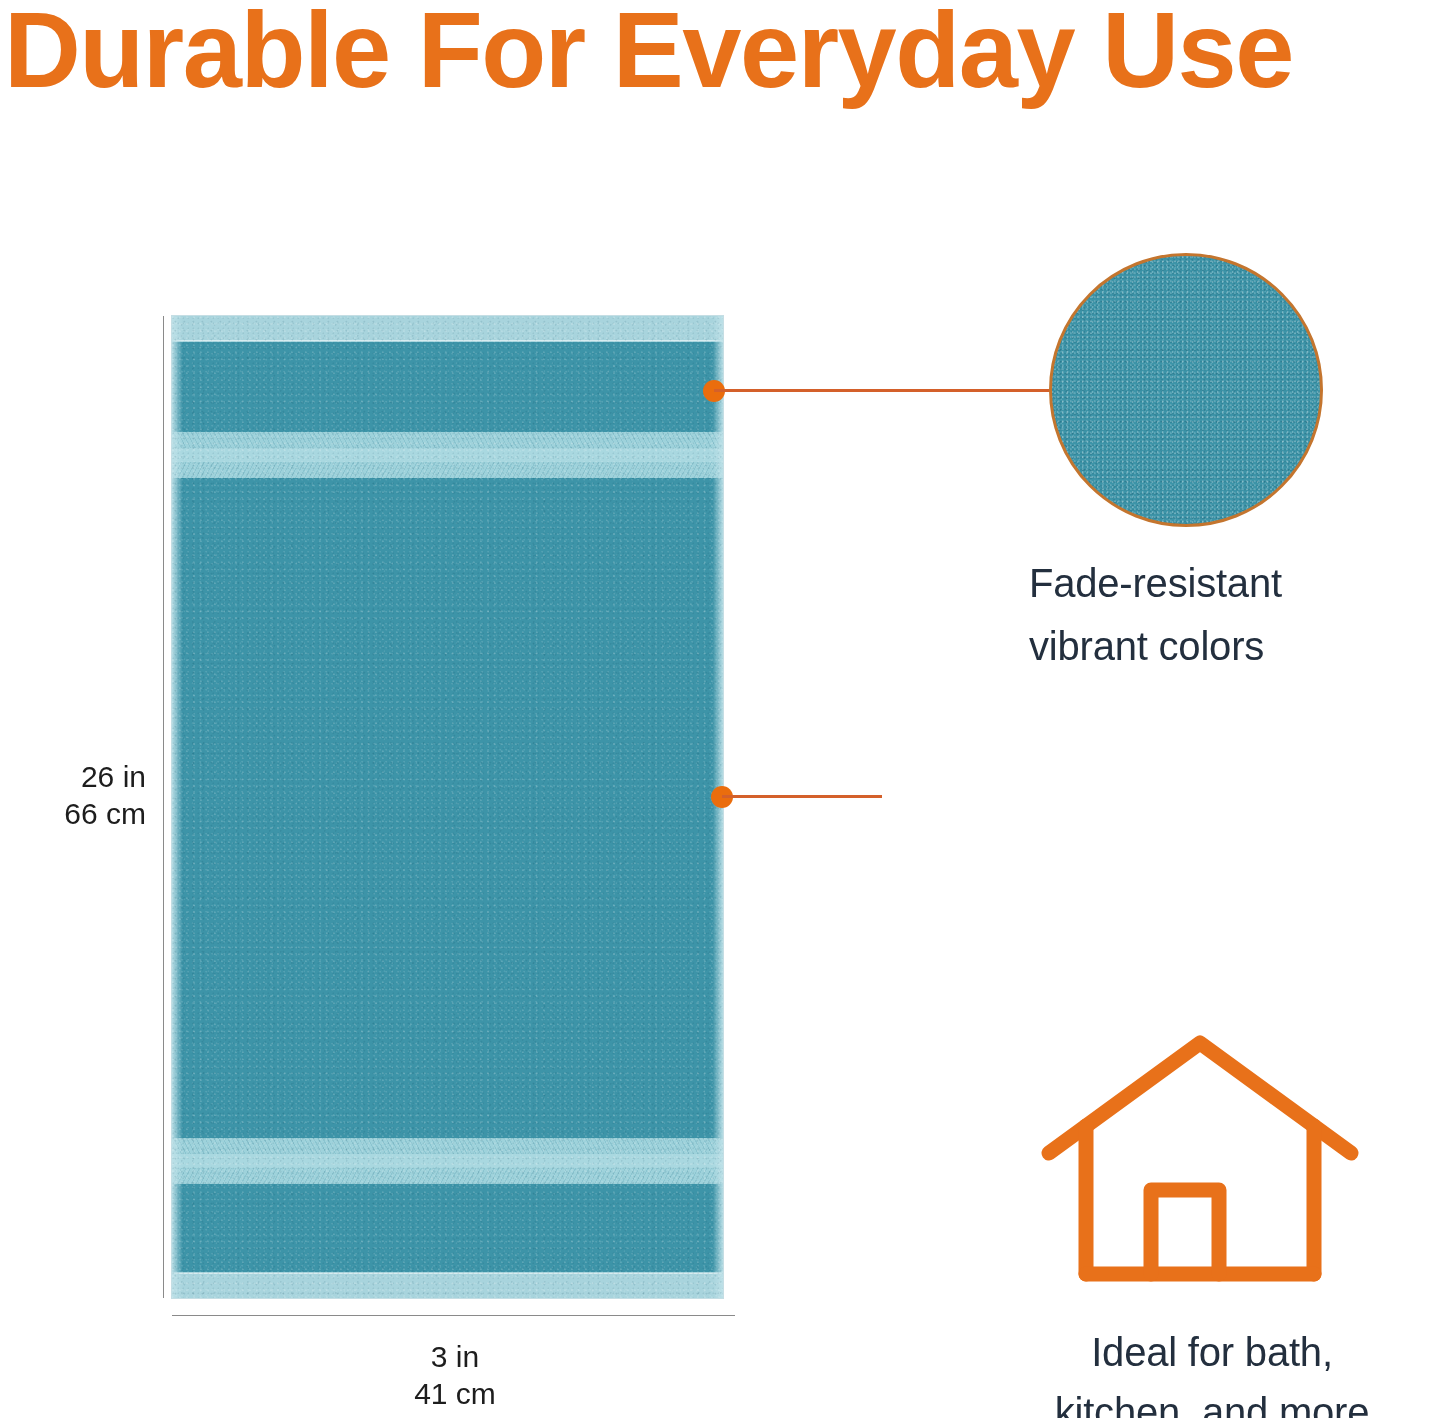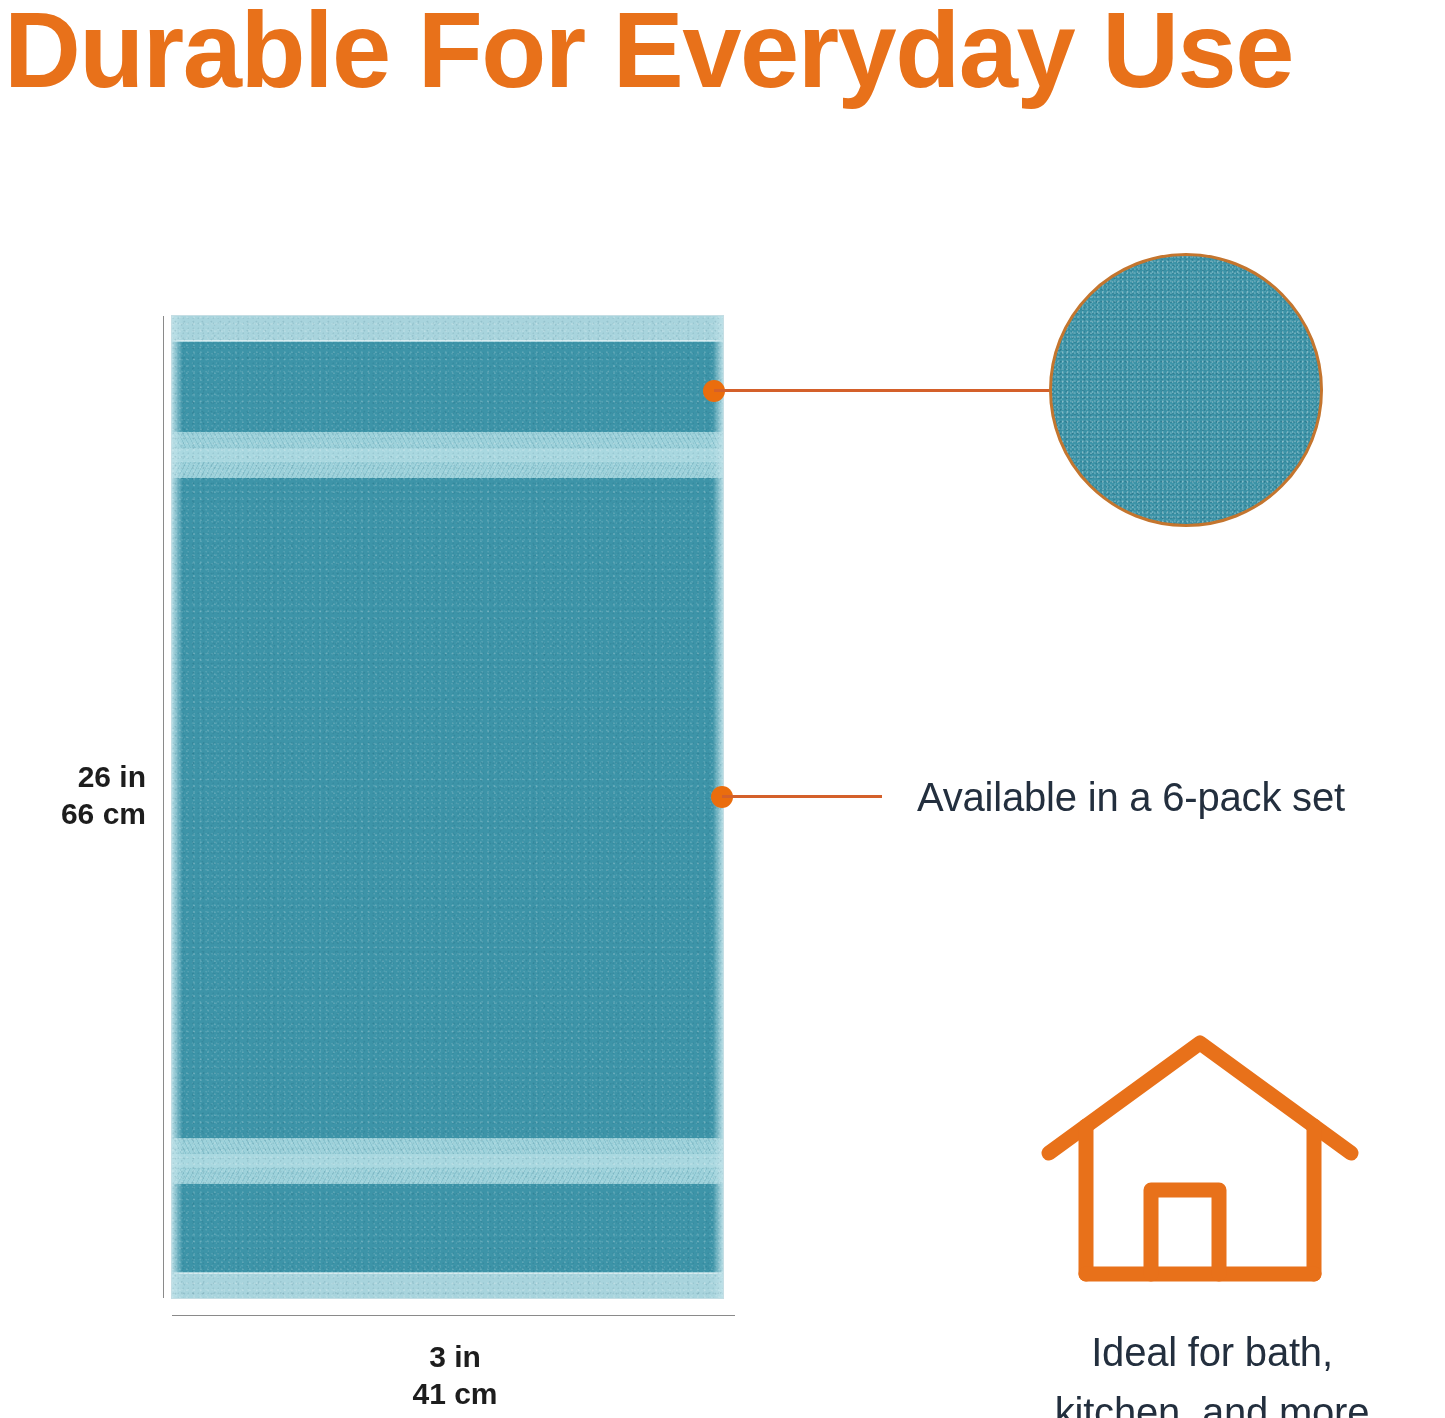--- a/index.html
+++ b/index.html
@@ -144,21 +144,21 @@
     top: 1315px;
     width: 563px;
     height: 1px;
     background: #8a8a8a;
   }
   .dim-label {
     position: absolute;
     font-size: 30px;
     line-height: 37px;
     color: #1d1d1d;
-    font-weight: 700;
+    font-weight: 400;
     text-align: center;
     white-space: pre-line;
   }
   .dim-v {
     left: 18px;
     top: 758px;
     width: 128px;
     text-align: right;
   }
   .dim-h {
@@ -276,25 +276,26 @@
     </div>
   </div>
 
   <div class="leader-dot" style="left:703px; top:380px;"></div>
   <div class="leader" style="left:714px; top:389px; width:340px;"></div>
 
   <div class="swatch-circle">
     <div class="terry-tex"></div>
   </div>
 
+  <div class="feature-text feat-1">Fade-resistant
+vibrant colors</div>
 
   <div class="leader-dot" style="left:711px; top:786px;"></div>
   <div class="leader" style="left:722px; top:795px; width:160px;"></div>
 
-  <div class="feature-text feat-2">Available in a 6-pack set</div>
 
   <svg class="house-icon" viewBox="0 0 330 272" fill="none" stroke="#e8711a" stroke-width="15" stroke-linecap="round" stroke-linejoin="round">
 
     <path d="M 14 128 L 165 18 L 316 128"></path>
 
     <path d="M 51 101 L 51 249"></path>
 
     <path d="M 279 101 L 279 249"></path>
 
     <path d="M 51 249 L 279 249"></path>

